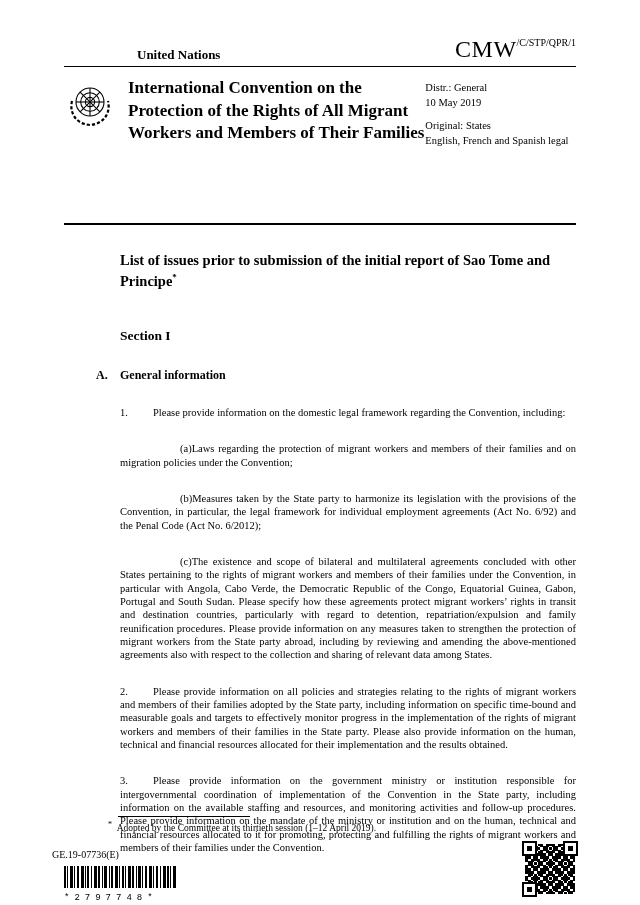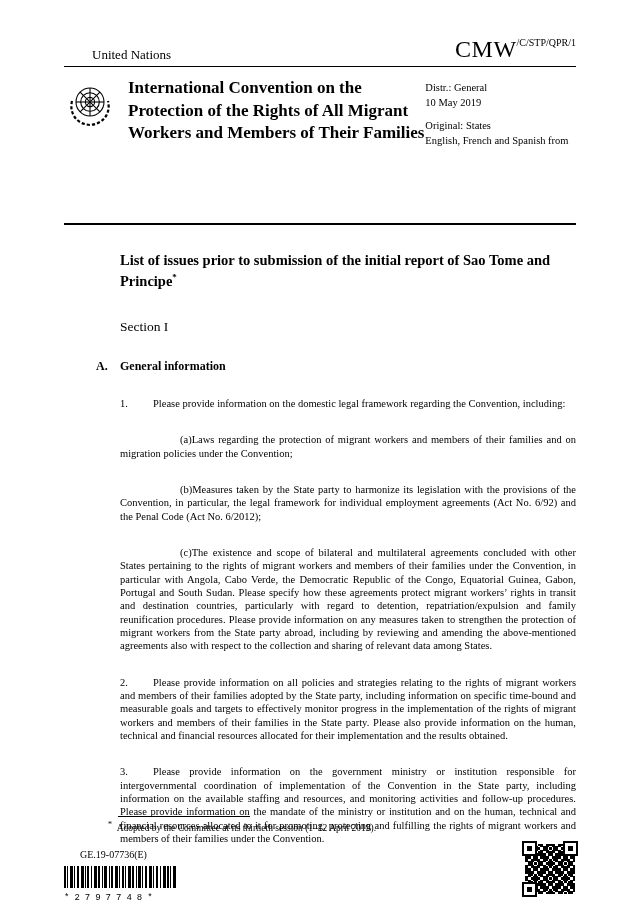--- a/index.html
+++ b/index.html
@@ -10,58 +10,58 @@
     height: 905px;
     background: #ffffff;
     color: #000;
     font-family: "Liberation Serif", "DejaVu Serif", serif;
     overflow: hidden;
   }
   .content { padding: 36px 64px 0 64px; }
 
   
   .header-row { display: flex; justify-content: space-between; align-items: flex-end; }
-  .org { font-weight: normal; font-size: 13px; margin-left: 28px; }
+  .org { font-weight: bold; font-size: 13px; margin-left: 73px; }
   .symbol { white-space: nowrap; }
   .symbol-main { font-size: 24px; letter-spacing: 0.5px; }
   .symbol-suffix { font-size: 10px; vertical-align: 11px; }
   .rule.thin { border-top: 1px solid #000; margin-top: 3px; }
   .rule.thick { border-top: 2.5px solid #000; }
 
   
   .masthead { display: flex; margin-top: 10px; min-height: 146px; }
   .emblem { width: 54px; flex: 0 0 54px; padding-top: 2px; }
   .mast-title { width: 300px; margin-left: 10px; font-weight: bold; font-size: 17px; line-height: 1.33; }
   .mast-info { margin-left: auto; width: 152px; font-size: 10.5px; line-height: 1.4; padding-top: 4px; }
   .mast-info .spacer { height: 9px; }
 
   
   .committee { font-weight: bold; font-size: 11.5px; line-height: 1.35; width: 320px; margin-top: 9px; }
 
   
   .doc-title { font-weight: bold; font-size: 14.5px; line-height: 1.35; width: 440px; margin: 26px 0 16px 56px; }
   .doc-title sup { font-size: 9px; }
-  .section-heading { font-weight: normal; font-size: 13.5px; margin: 28px 0 0 56px; }
+  .section-heading { font-weight: bold; font-size: 13.5px; margin: 37px 0 0 56px; }
   .subsection { margin-top: 24px; font-weight: bold; font-size: 12px; display: flex; }
   .sub-label { display: inline-block; width: 24px; margin-left: 32px; }
 
   
   .body-text { margin-left: 56px; width: 456px; font-size: 10.5px; line-height: 1.27; text-align: justify; }
   .para { margin-top: 23px; }
   .pnum { display: inline-block; min-width: 33px; }
   .para.sub { text-indent: 30px; }
   .para.sub .pnum { min-width: 28px; }
 
   
   .footnote { position: absolute; left: 108px; top: 816px; width: 430px; font-size: 9.5px; }
   .fn-rule { border-top: 1px solid #000; width: 132px; margin-bottom: 3px; margin-left: 10px; }
   .fn-text sup { font-size: 8px; }
 
   
-  .ge-number { position: absolute; left: 80px; top: 849px; font-size: 10px; }
+  .ge-number { position: absolute; left: 52px; top: 849px; font-size: 10px; }
   .barcode-wrap { position: absolute; left: 64px; top: 866px; width: 112px; text-align: left; }
   .barcode-digits { font-family: "Liberation Mono", "DejaVu Sans Mono", monospace; font-size: 9px; letter-spacing: 5px; margin-top: 1px; display: block; }
   .recycle-wrap { position: absolute; left: 424px; top: 908px; display: flex; align-items: center; gap: 12px; }
   .recycle-label { font-family: "Liberation Sans", sans-serif; font-weight: bold; font-size: 9px; }
   .recycle-glyph { font-size: 16px; line-height: 1; }
   .qr {
     position: absolute; right: 62px; top: 841px;
     width: 56px; height: 56px; background: #fff;
   }
   .qr-noise {
@@ -104,21 +104,21 @@
           </g>
           <path d="M8 22 C5 35 13 45 26 46 C39 45 47 35 44 22" fill="none" stroke="#000" stroke-width="2.2" stroke-dasharray="3.2 2"></path>
         </svg>
       </div>
       <div class="mast-title">International Convention on the Protection of the Rights of All Migrant Workers and Members of Their Families</div>
       <div class="mast-info">
         <div>Distr.: General</div>
         <div>10 May 2019</div>
         <div class="spacer"></div>
         <div>Original: States</div>
-        <div>English, French and Spanish from</div>
+        <div>English, French and Spanish legal</div>
       </div>
     </div>
 
     <div class="rule thick"></div>
 
 
     <div class="doc-title"><span>List of issues prior to submission of the initial report of Sao Tome and Principe</span><sup>*</sup></div>
 
     <div class="section-heading">Section I</div>
 

